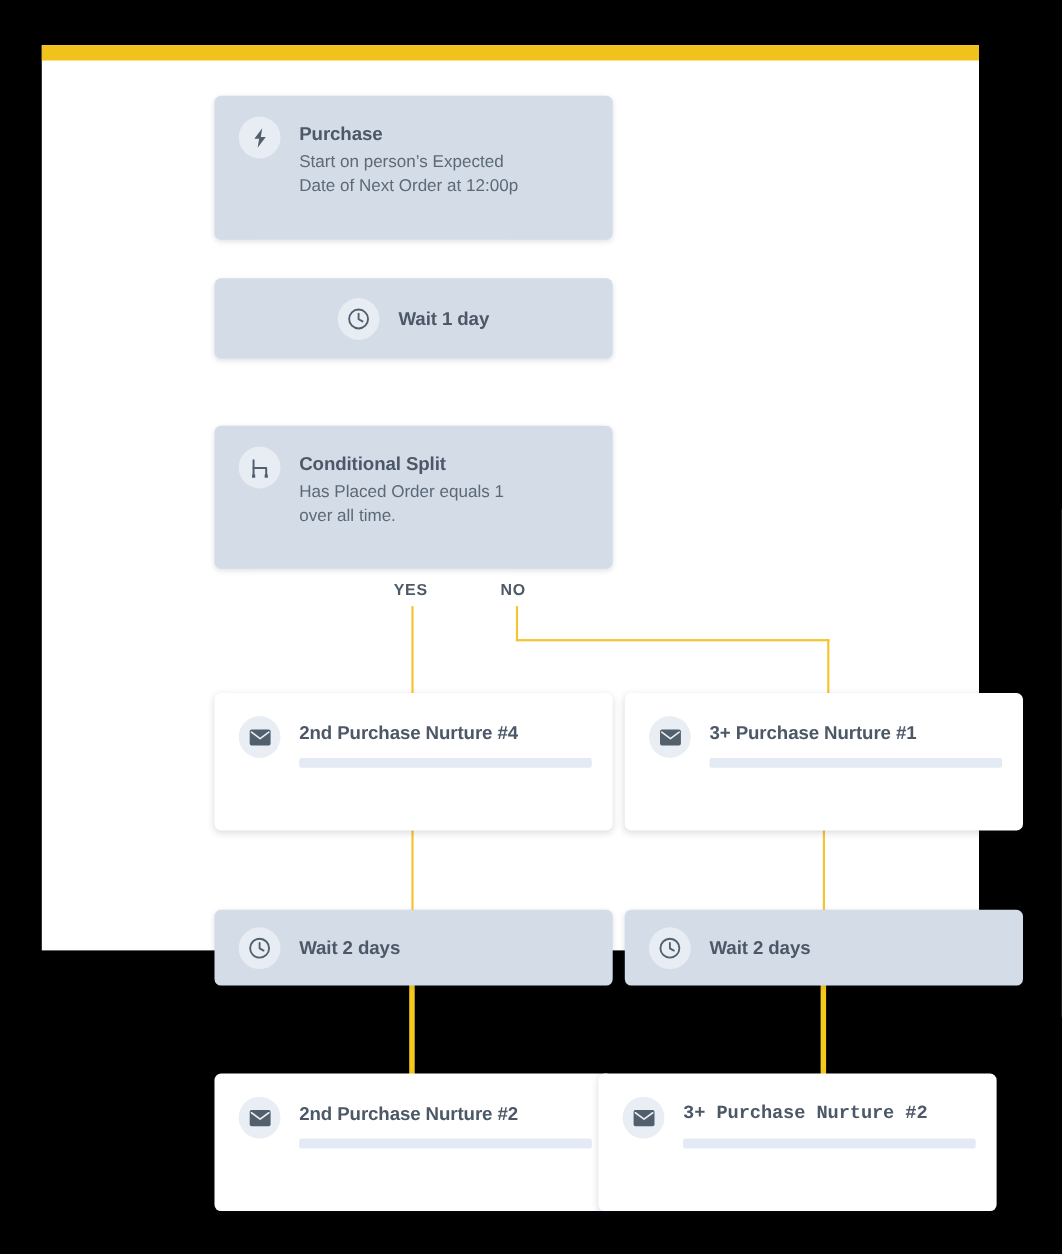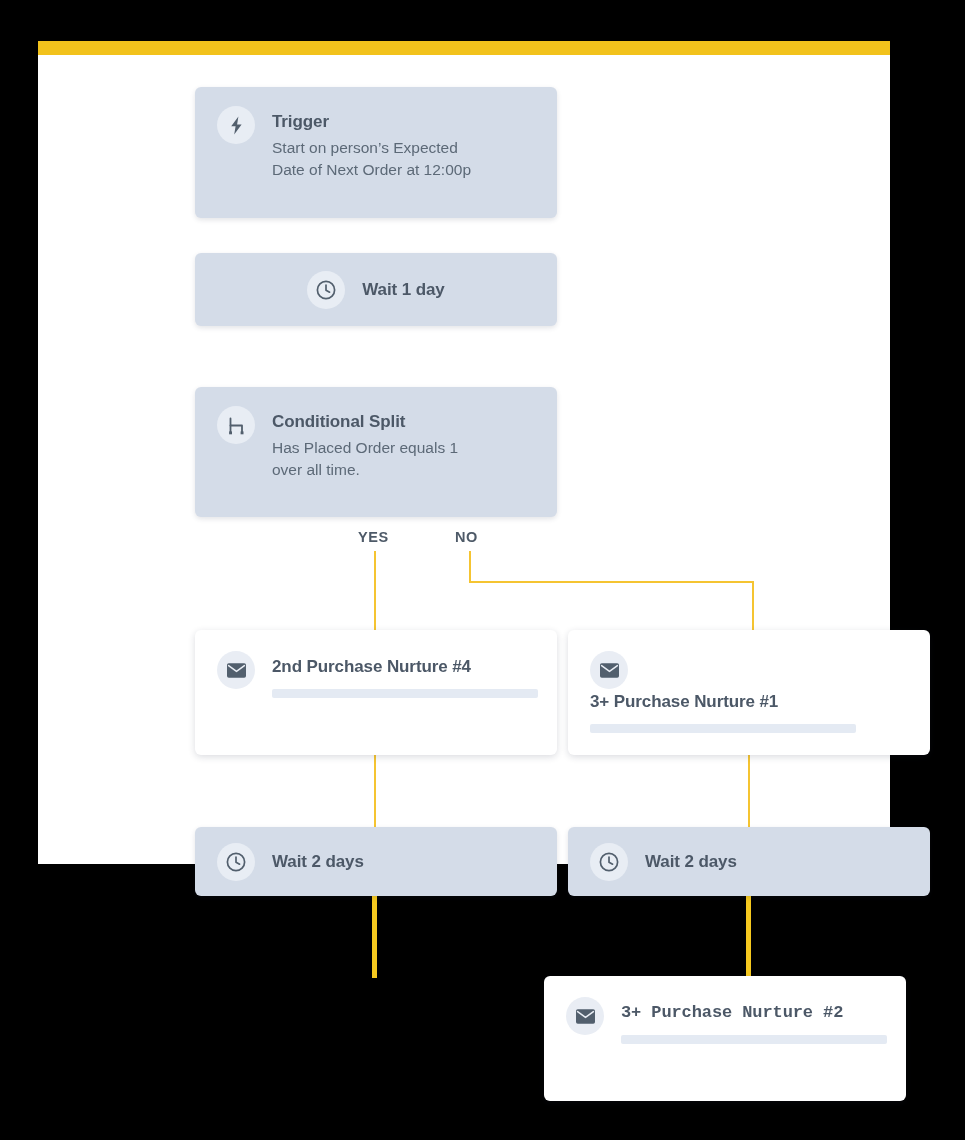--- a/index.html
+++ b/index.html
@@ -144,21 +144,21 @@
   <div class="branch-label" style="left:455px; top:529px;">NO</div>
 
   <div class="card flow" style="left:195px; top:87px; width:362px; height:131px;">
     <div class="card-inner">
       <span class="icon-badge">
         <svg width="17" height="19" viewBox="0 0 17 19">
           <path d="M10.4 0.6 L3.2 10.2 L7.6 10.2 L6.2 18.4 L13.6 8.5 L9.1 8.5 Z" fill="#525F6D"></path>
         </svg>
       </span>
       <div class="card-body">
-        <div class="card-title">Trigger</div>
+        <div class="card-title">Purchase</div>
         <div class="card-sub">Start on person’s Expected
 Date of Next Order at 12:00p</div>
       </div>
     </div>
   </div>
 
   <div class="card flow" style="left:195px; top:253px; width:362px; height:73px;">
     <div class="card-inner" style="align-items:center; padding-top:18px; padding-bottom:18px;justify-content:center;">
       <span class="icon-badge" style="margin-top:0;">
         <svg width="22" height="22" viewBox="0 0 22 22">
@@ -199,21 +199,21 @@
         </svg>
       </span>
       <div class="card-body" style="flex:1;">
         <div class="card-title">2nd Purchase Nurture #4</div>
         <div class="email-bar" style="width:266px;"></div>
       </div>
     </div>
   </div>
 
   <div class="card email" style="left:568px; top:630px; width:362px; height:125px;">
-    <div class="card-inner" style="padding-top:24px;flex-direction:column;">
+    <div class="card-inner" style="padding-top:24px;">
       <span class="icon-badge">
         <svg width="21" height="17" viewBox="0 0 21 17">
           <rect x="1" y="1.2" width="19" height="14.6" rx="1.8" fill="#525F6D"></rect>
           <path d="M2.6 3.6 L10.5 9.4 L18.4 3.6" fill="none" stroke="#E9EDF4" stroke-width="1.5" stroke-linecap="round" stroke-linejoin="round"></path>
         </svg>
       </span>
       <div class="card-body" style="flex:1;">
         <div class="card-title">3+ Purchase Nurture #1</div>
         <div class="email-bar" style="width:266px;"></div>
       </div>
@@ -241,20 +241,34 @@
           <circle cx="11" cy="11" r="8.6" fill="none" stroke="#525F6D" stroke-width="1.7"></circle>
           <path d="M11 6.1 L11 11.2 L14.6 13.2" fill="none" stroke="#525F6D" stroke-width="1.7" stroke-linecap="round" stroke-linejoin="round"></path>
         </svg>
       </span>
       <div class="card-body" style="padding-top:0;">
         <div class="card-title">Wait 2 days</div>
       </div>
     </div>
   </div>
 
+  <div class="card email" style="left:195px; top:976px; width:362px; height:125px;">
+    <div class="card-inner" style="padding-top:24px;">
+      <span class="icon-badge">
+        <svg width="21" height="17" viewBox="0 0 21 17">
+          <rect x="1" y="1.2" width="19" height="14.6" rx="1.8" fill="#525F6D"></rect>
+          <path d="M2.6 3.6 L10.5 9.4 L18.4 3.6" fill="none" stroke="#E9EDF4" stroke-width="1.5" stroke-linecap="round" stroke-linejoin="round"></path>
+        </svg>
+      </span>
+      <div class="card-body" style="flex:1;">
+        <div class="card-title">2nd Purchase Nurture #2</div>
+        <div class="email-bar" style="width:266px;"></div>
+      </div>
+    </div>
+  </div>
 
   <div class="card email" style="left:544px; top:976px; width:362px; height:125px;font-family:Liberation Mono, monospace;">
     <div class="card-inner" style="padding-top:24px;">
       <span class="icon-badge">
         <svg width="21" height="17" viewBox="0 0 21 17">
           <rect x="1" y="1.2" width="19" height="14.6" rx="1.8" fill="#525F6D"></rect>
           <path d="M2.6 3.6 L10.5 9.4 L18.4 3.6" fill="none" stroke="#E9EDF4" stroke-width="1.5" stroke-linecap="round" stroke-linejoin="round"></path>
         </svg>
       </span>
       <div class="card-body" style="flex:1;">

